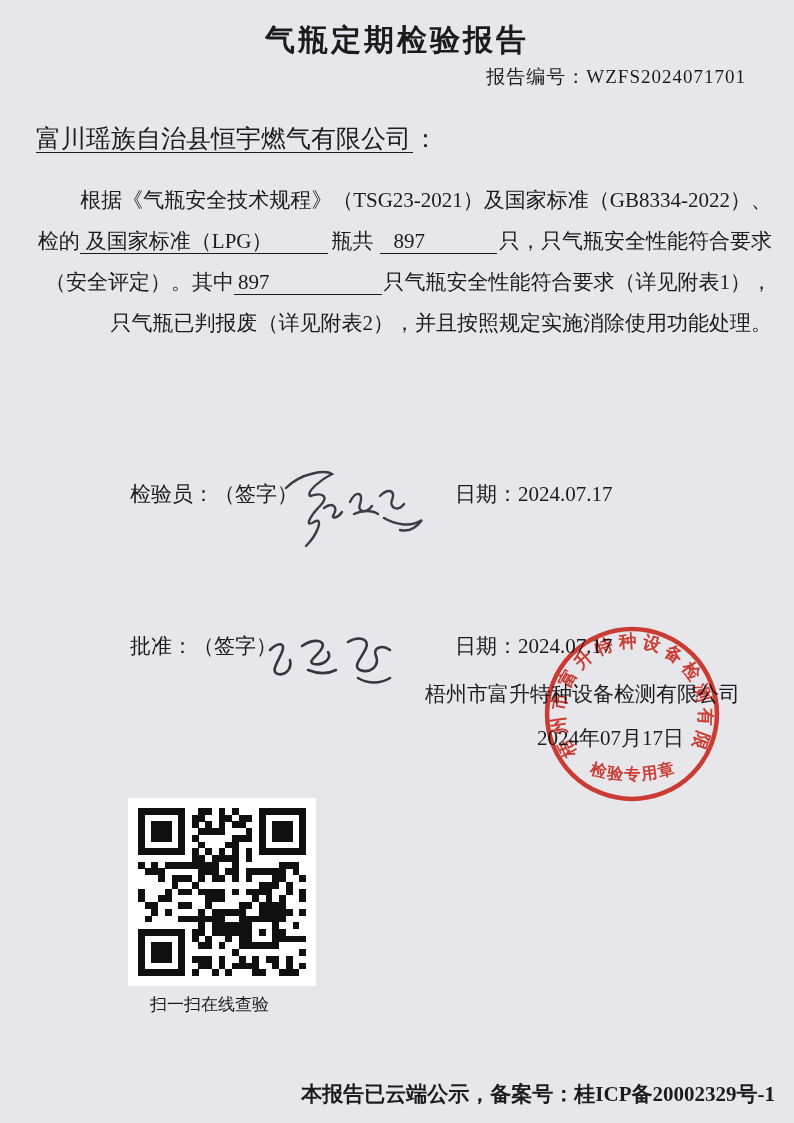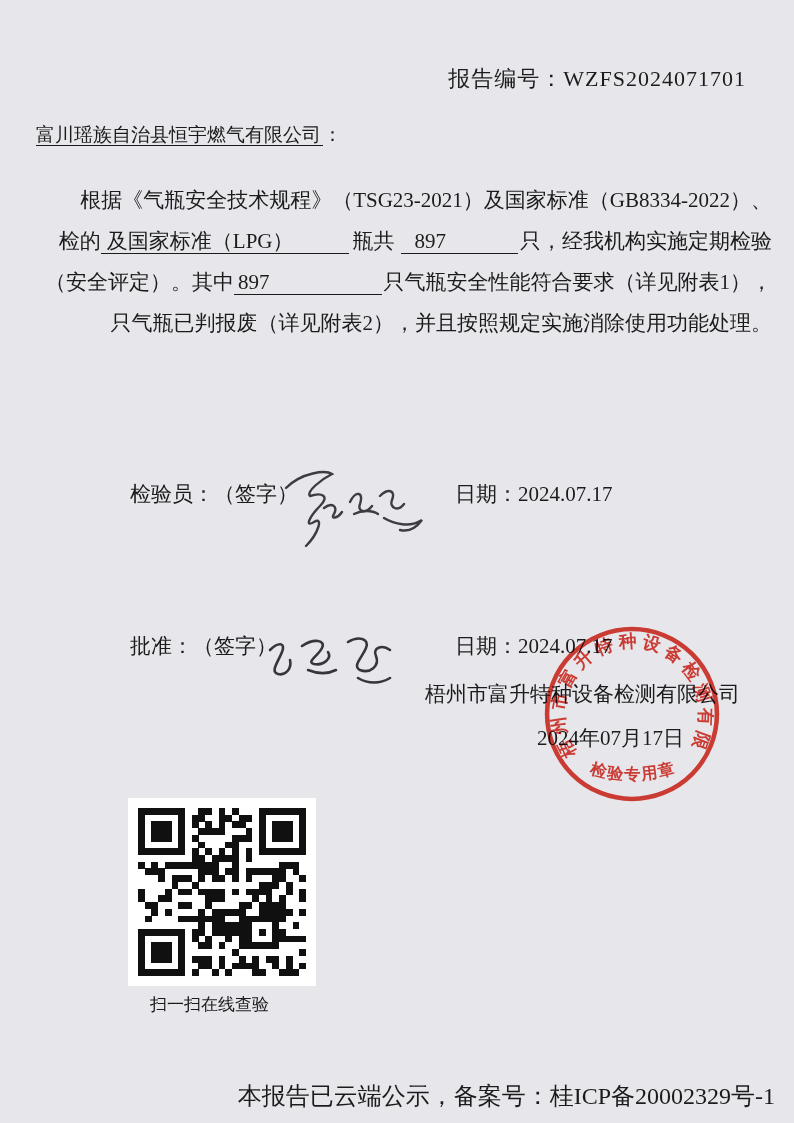--- a/index.html
+++ b/index.html
@@ -13,25 +13,25 @@
     color:#1b1b1b;
     overflow:hidden;
   }
   .title {
     position:absolute; top:20px; left:0; width:100%;
     text-align:center;
     font-size:30px; font-weight:bold; letter-spacing:3px;
   }
   .report-no {
     position:absolute; top:64px; right:48px;
-    font-size:22px; letter-spacing:1px;
+    font-size:19px; letter-spacing:1px;
   }
   .addressee {
     position:absolute; top:122px; left:36px;
-    font-size:19px;
+    font-size:25px;
   }
   .u { border-bottom:1.2px solid #1b1b1b; }
   .addressee .u { padding-right:2px; }
   .body-block {
     position:absolute; top:180px; left:36px; width:736px;
     font-size:21px; line-height:41px;text-align:right;
   }
   .body-line { white-space:nowrap; }
   .indent { padding-left:42px; }
   .u-l2 { padding-right:85px; margin-right:6px; }
@@ -61,36 +61,37 @@
 
   .qr-box {
     position:absolute; left:128px; top:798px;
     width:188px; height:188px; background:#ffffff;
   }
   .qr-box svg { display:block; }
   .qr-caption { position:absolute; top:993px; left:150px; font-size:17px; }
 
   .footer {
     position:absolute; top:1080px; right:19px;
-    font-size:24px; white-space:nowrap;
+    font-size:21px; white-space:nowrap;font-weight:bold;
   }
 </style>
 </head>
 <body>
 
 <div class="page">
 
+  <div class="title">气瓶定期检验报告</div>
 
   <div class="report-no"><span>报告编号：</span><span>WZFS2024071701</span></div>
 
   <div class="addressee"><span class="u">富川瑶族自治县恒宇燃气有限公司</span><span>：</span></div>
 
   <div class="body-block">
     <div class="body-line indent">根据《气瓶安全技术规程》（TSG23-2021）及国家标准（GB8334-2022）、</div>
-    <div class="body-line"><span>检的</span><span class="u u-l3a">及国家标准（LPG）</span><span>瓶共</span><span class="u u-l3b">897</span><span>只，经我机构实施定期检验</span></div>
+    <div class="body-line"><span>检的</span><span class="u u-l3a">及国家标准（LPG）</span><span>瓶共</span><span class="u u-l3b">897</span><span>只，只气瓶安全性能符合要求</span></div>
     <div class="body-line"><span>（安全评定）。其中</span><span class="u u-l4">897</span><span>只气瓶安全性能符合要求（详见附表1），</span></div>
     <div class="body-line">只气瓶已判报废（详见附表2），并且按照规定实施消除使用功能处理。</div>
   </div>
 
   <div class="sig-row row-inspector">
     <span>检验员：（签字）</span>
     <span class="date"><span>日期：</span><span>2024.07.17</span></span>
   </div>
 
   <svg class="sig-scribble sig-inspector" width="150" height="92" viewBox="0 0 150 92" fill="none">

